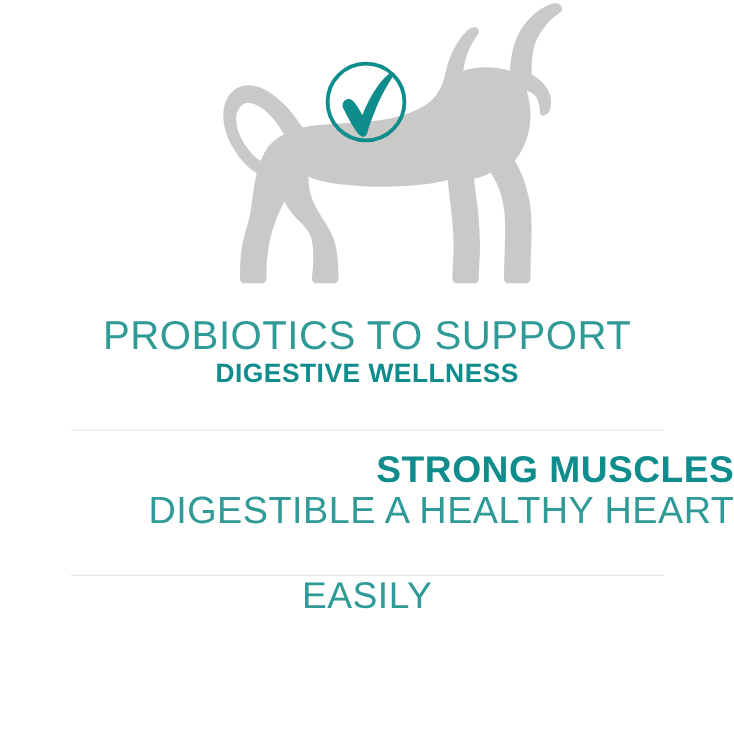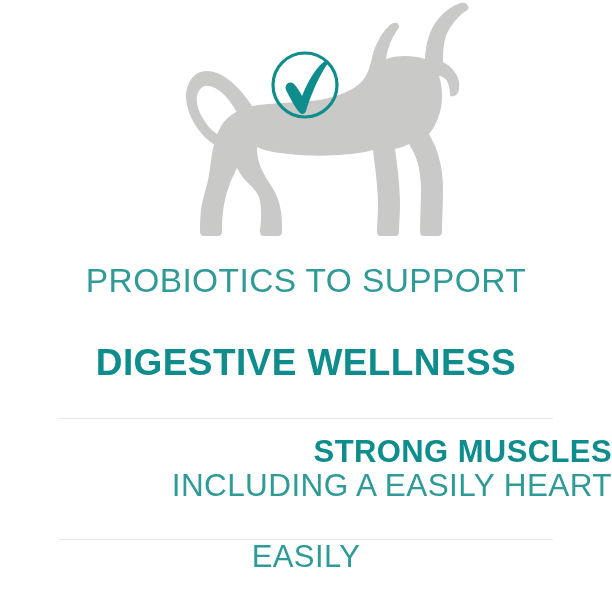--- a/index.html
+++ b/index.html
@@ -65,21 +65,21 @@
     width: 494px;
     height: 1px;
     margin: 0 auto;
     background: #e7e7e5;
     border: 0;
   }
 
   
   #benefit-digestive { padding-top: 13px; }
   #benefit-digestive .l1 { font-size: 33.5px; }
-  #benefit-digestive .l2 { font-size: 37px; margin-top: 44px; }
+  #benefit-digestive .l2 { font-size: 22px; }
 
   #benefit-muscles { padding-top: 16px; text-align: right; }
   #benefit-muscles .l1 { font-size: 31px; }
   #benefit-muscles .l2 { font-size: 31.5px; }
 
   #benefit-digestible { }
   #benefit-digestible .l1 { font-size: 31px; }
   #benefit-digestible .l2 { font-size: 33px; }
 
   .sp-top-1 { height: 36px; }
@@ -215,21 +215,21 @@
     <div class="benefit" id="benefit-digestive">
       <span class="line light l1" style="color:#2f9a96">PROBIOTICS TO SUPPORT</span>
       <span class="line bold l2" style="color:#0f8c8c">DIGESTIVE WELLNESS</span>
     </div>
 
     <div class="sp-top-1"></div>
     <hr class="divider">
 
     <div class="benefit" id="benefit-muscles">
       <span class="line bold l1" style="color:#0f8c8c">STRONG MUSCLES</span>
-      <span class="line light l2" style="color:#2f9a96">INCLUDING A EASILY HEART</span>
+      <span class="line light l2" style="color:#2f9a96">DIGESTIBLE A HEALTHY HEART</span>
     </div>
 
     <div class="sp-top-2"></div>
     <hr class="divider">
 
     <div class="benefit" id="benefit-digestible">
       <span class="line light l1" style="color:#2f9a96">EASILY</span>
     </div>
 
   </div>

